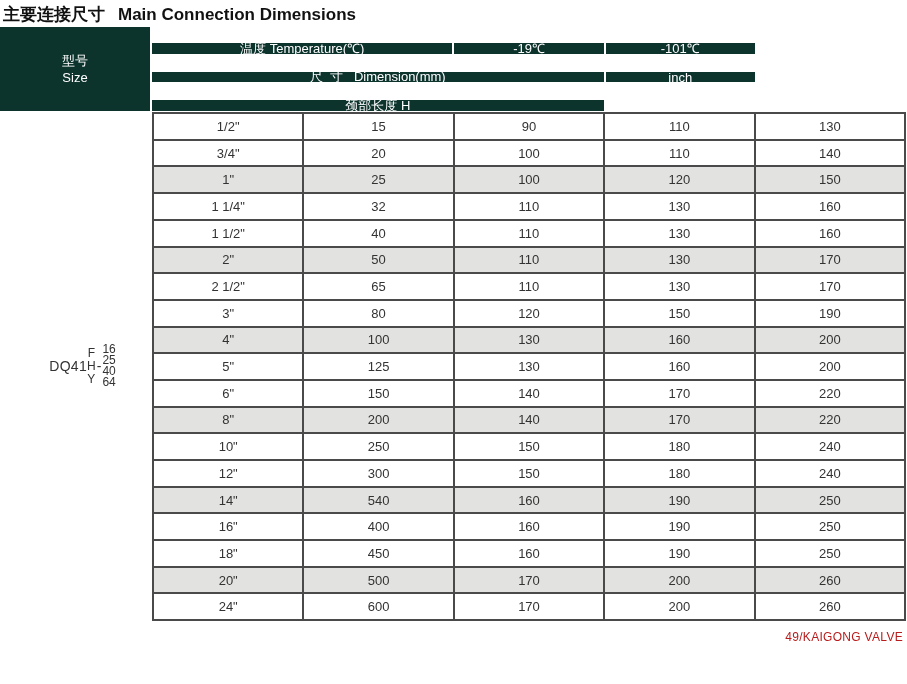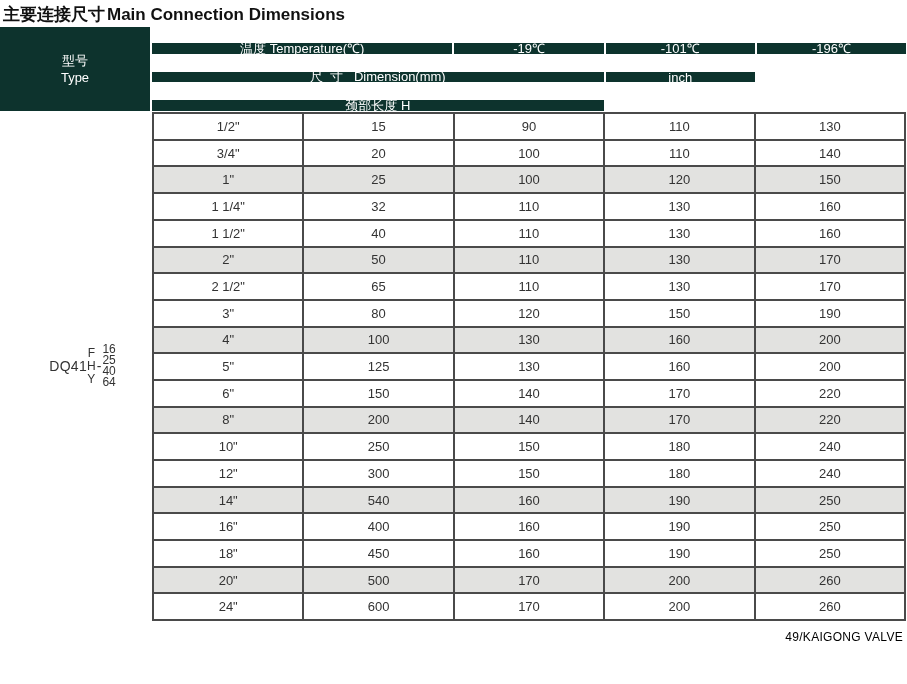--- a/index.html
+++ b/index.html
@@ -5,21 +5,21 @@
   * { margin: 0; padding: 0; box-sizing: border-box; }
   html, body { background: #ffffff; }
   body {
     width: 907px; height: 684px;
     font-family: "Liberation Sans", sans-serif;
     overflow: hidden;
   }
   .page { width: 907px; height: 684px; position: relative; }
 
   .title-row {
-    display: flex; align-items: baseline; gap: 2px;
+    display: flex; align-items: baseline; gap: 13px;
     padding: 3px 0 4px 3px;
     font-weight: bold; font-size: 17px; color: #111;
     height: 27px;
   }
 
   .table-area { display: flex; width: 906px; }
 
   .left-col { flex: 0 0 150px; width: 150px; display: flex; flex-direction: column; }
   .type-header {
     height: 84px;
@@ -60,40 +60,40 @@
     height: 26.7px;
     text-align: center; vertical-align: middle;
     font-size: 13px; color: #333;
     background: #fff;
   }
   .data-table tr.shaded td { background: var(--row-shade, #e2e2e0); }
 
   .footer {
     text-align: right;
     padding: 9px 4px 0 0;
-    font-size: 12px; color: #000000;
+    font-size: 12px; color: #b91c1c;
     letter-spacing: .3px;
   }
 </style>
 </head>
 <body>
 
 <div class="page">
 
   <div class="title-row">
     <span>主要连接尺寸</span>
     <span>Main Connection Dimensions</span>
   </div>
 
   <div class="table-area">
 
     <div class="left-col">
       <div class="type-header">
         <div>型号</div>
-        <div>Type</div>
+        <div>Size</div>
       </div>
       <div class="type-body">
         <div class="type-label">
           <span class="tl-prefix">DQ41</span>
           <span class="tl-letters" id="tl-letters">
               <span>F</span>
               <span>H</span>
               <span>Y</span>
             </span>
           <span class="tl-dash">-</span>
@@ -105,21 +105,20 @@
             </span>
         </div>
       </div>
     </div>
 
     <div class="right-col">
       <div class="hdr-grid">
         <div class="gcell span2">温度 Temperature(℃)</div>
         <div class="gcell">-19℃</div>
         <div class="gcell">-101℃</div>
-        <div class="gcell">-196℃</div>
         <div class="gcell span3">尺  寸   Dimension(mm)</div>
         <div class="gcell">inch</div>
         <div class="gcell span3">颈部长度 H</div>
       </div>
       <table class="data-table">
         <tbody id="data-body">
             <tr>
               <td>1/2"</td>
               <td>15</td>
               <td>90</td>

